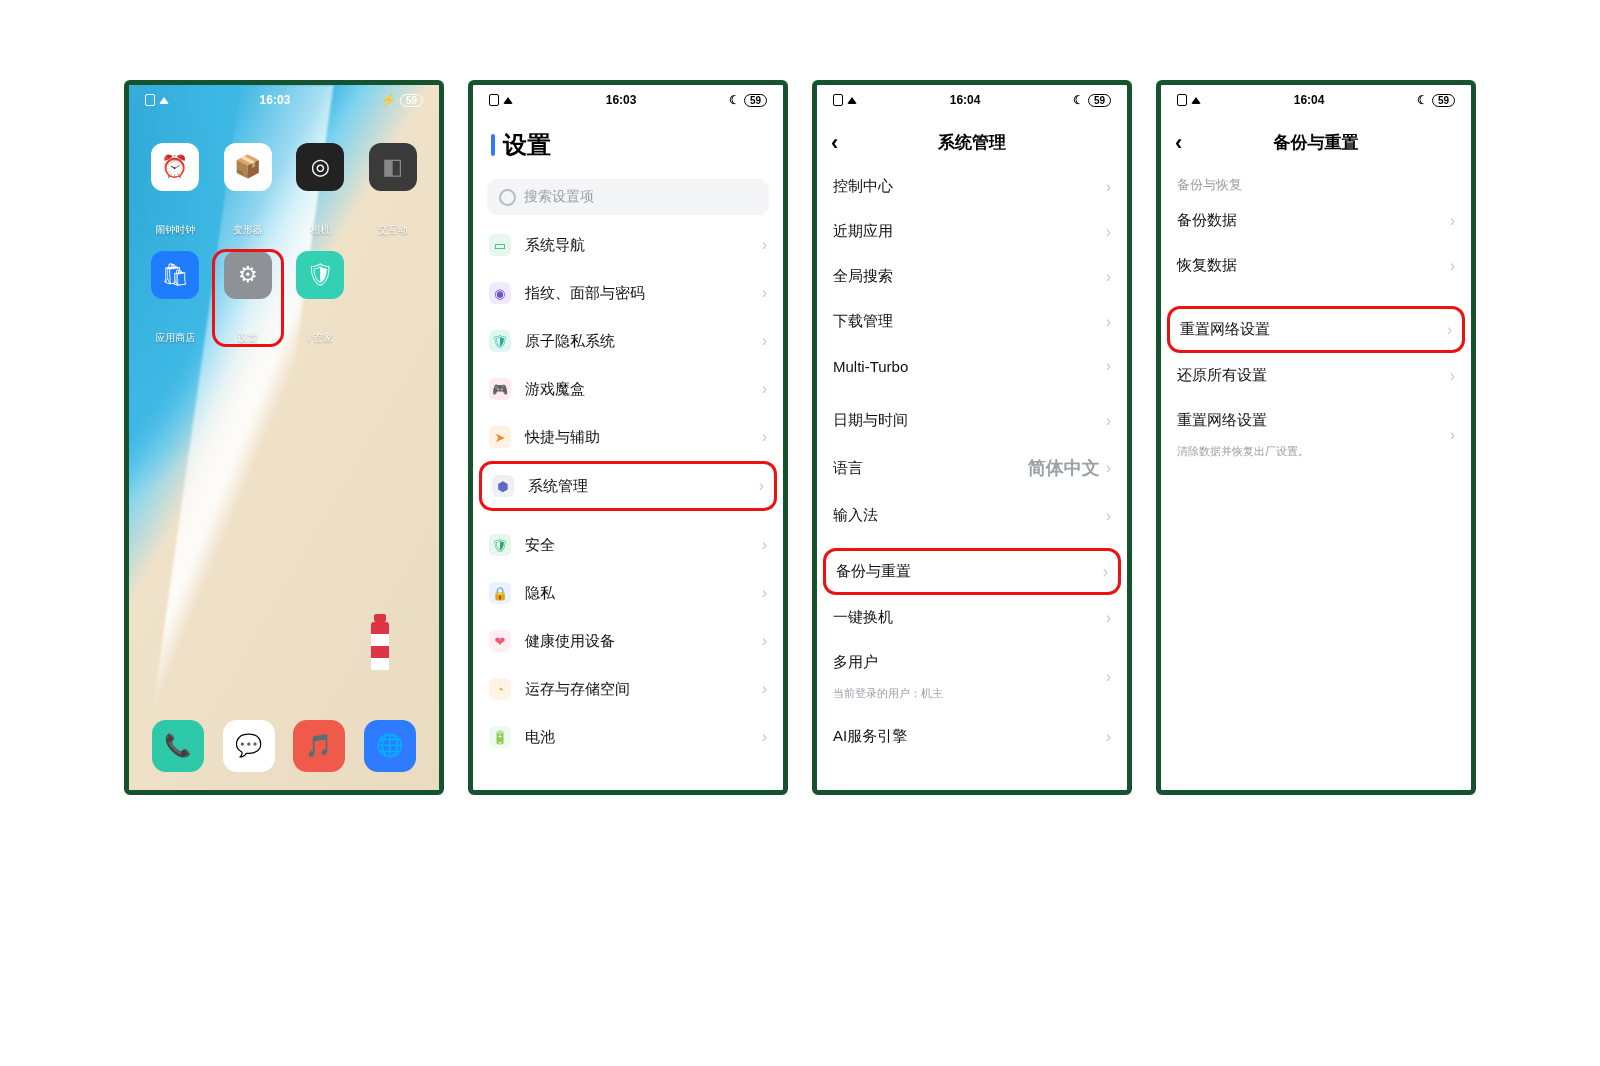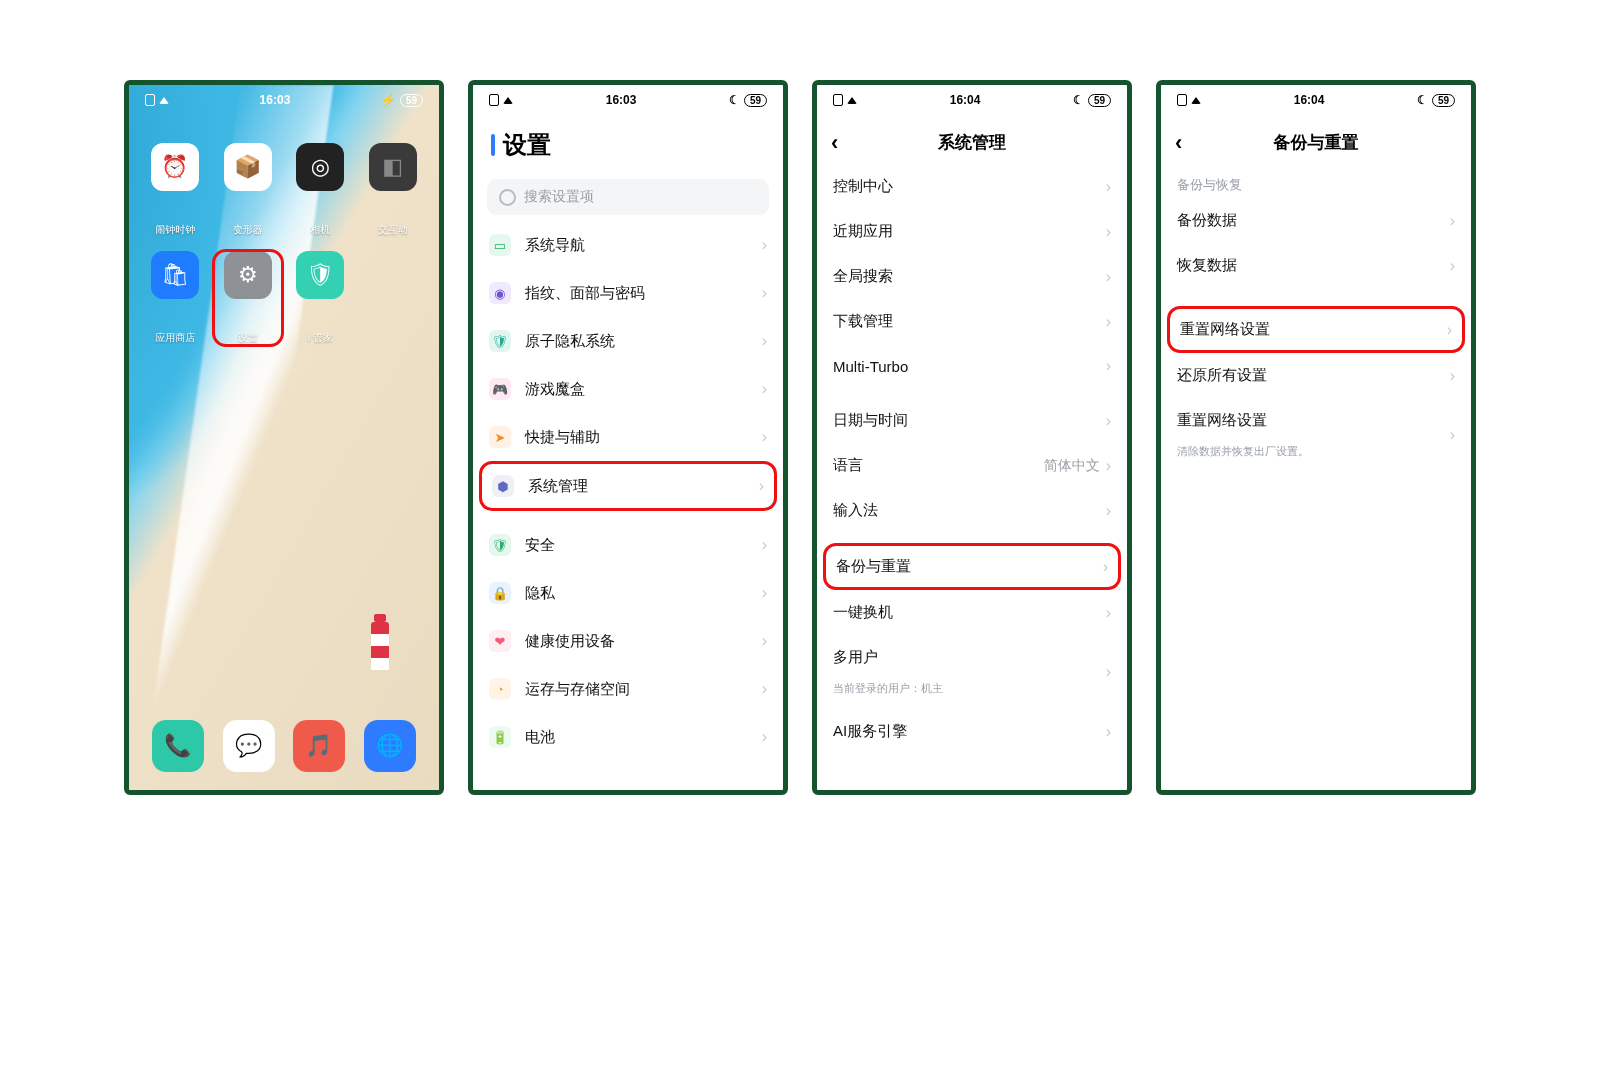--- a/index.html
+++ b/index.html
@@ -69,21 +69,21 @@
   .title-big{ font-size:24px; font-weight:800; padding:22px 18px 10px; display:flex;align-items:center;}
   .title-big::before{content:"";display:inline-block;width:4px;height:22px;background:#2f7bff;margin-right:8px;border-radius:2px;}
   .page-title{font-size:17px;font-weight:800;}
   .search-box{ margin:8px 14px 6px; background:#f4f5f7;border-radius:10px;padding:9px 12px;color:#9aa0a8;font-size:14px;display:flex;align-items:flex-end;gap:8px;}
   .search-box::before{content:"";width:13px;height:13px;border:2px solid #b8bdc4;border-radius:50%;display:inline-block;position:relative;}
   .list{padding:0 0 8px;}
   .row{ display:flex; align-items:center; padding:13px 16px; font-size:15px; color:#111;}
   .row .ic{width:22px;height:22px;border-radius:6px;margin-right:14px;flex-shrink:0;display:flex;align-items:center;justify-content:center;font-size:13px;}
   .row .txt{flex:1;}
   .row .sub{font-size:11px;color:#9aa0a8;margin-top:14px;}
-  .row .val{color:#9aa0a8;font-size:14px;margin-right:6px;}
+  .row .val{color:#9aa0a8;font-size:18px;margin-right:6px;font-weight:bold;}
   .row .chev{color:#c6c9cf;font-size:16px;}
   .sep{height:10px;}
   .section-label{font-size:13px;color:#9aa0a8;padding:12px 16px 4px;}
   .row-hl{border:3px solid #e11;border-radius:13px;margin:0 6px;padding:11px 10px;}
   
   .c-green{background:#e6f7ee;color:#27b06a;}
   .c-teal{background:#e0f6f1;color:#1fae96;}
   .c-pink{background:#fde9ef;color:#e85a8b;}
   .c-orange{background:#fff1e3;color:#f08a2c;}
   .c-slate{background:#eef0f6;color:#5c6ac4;}

